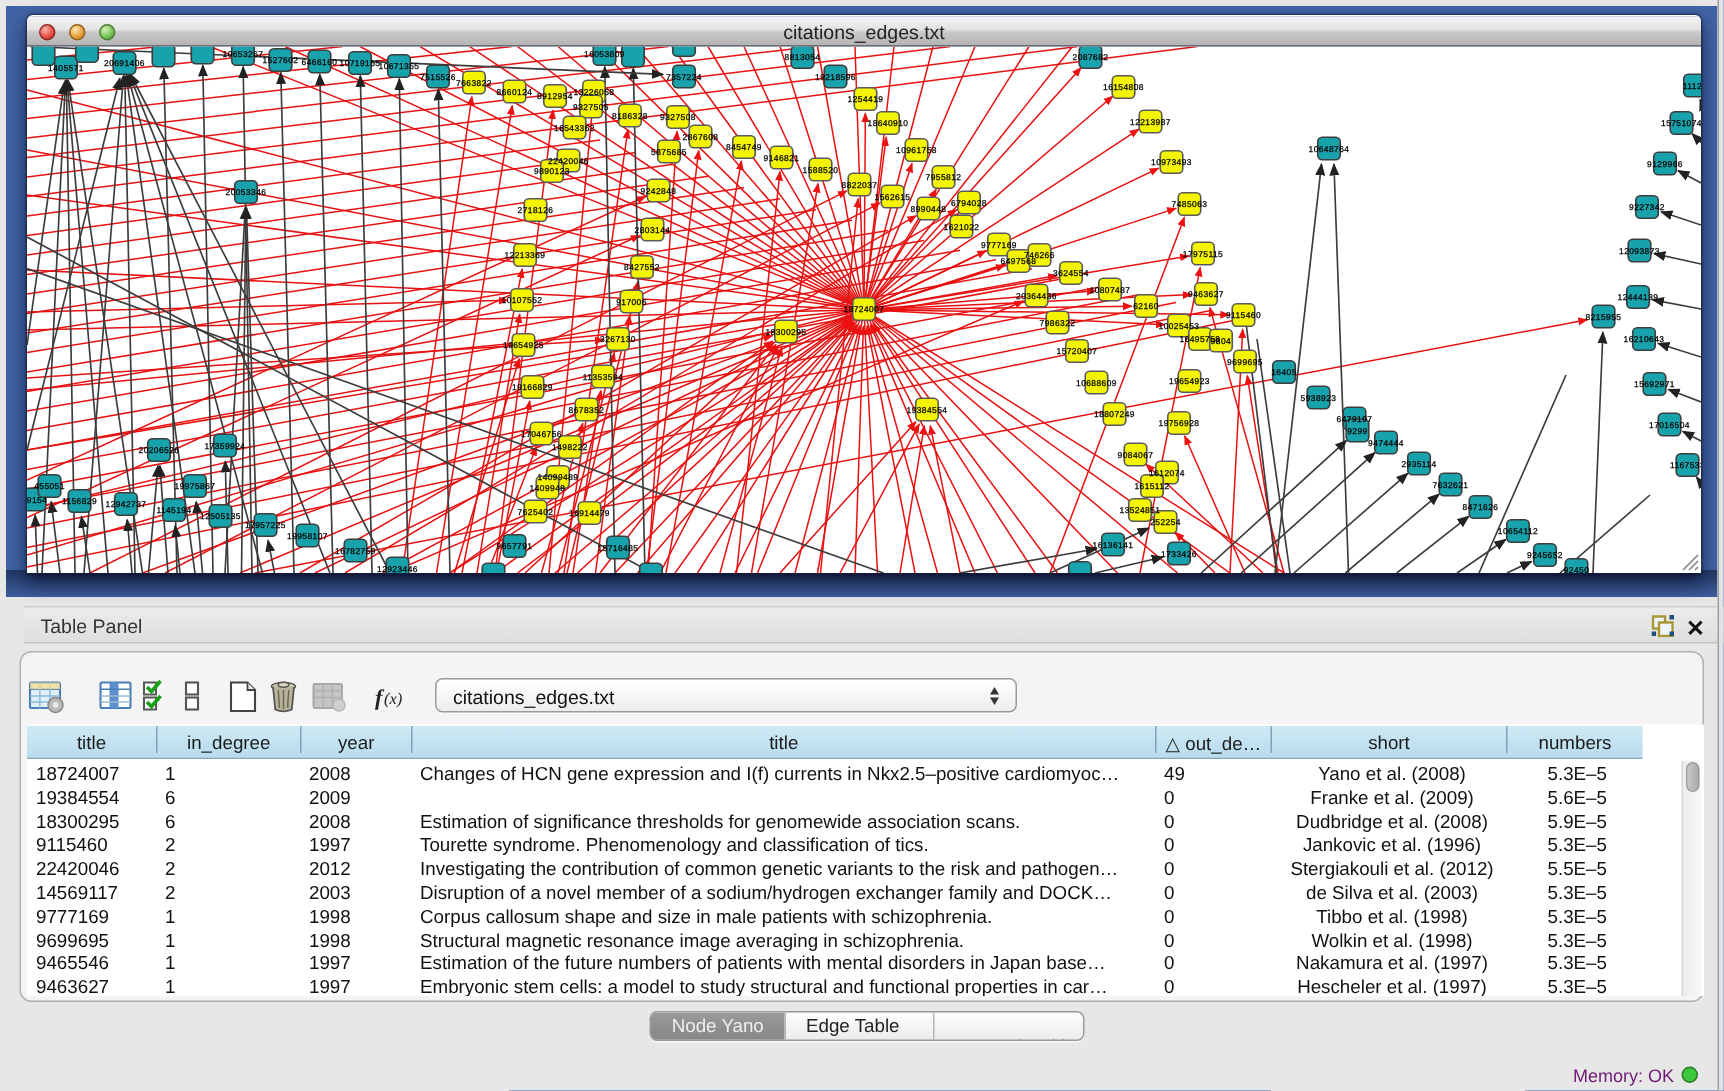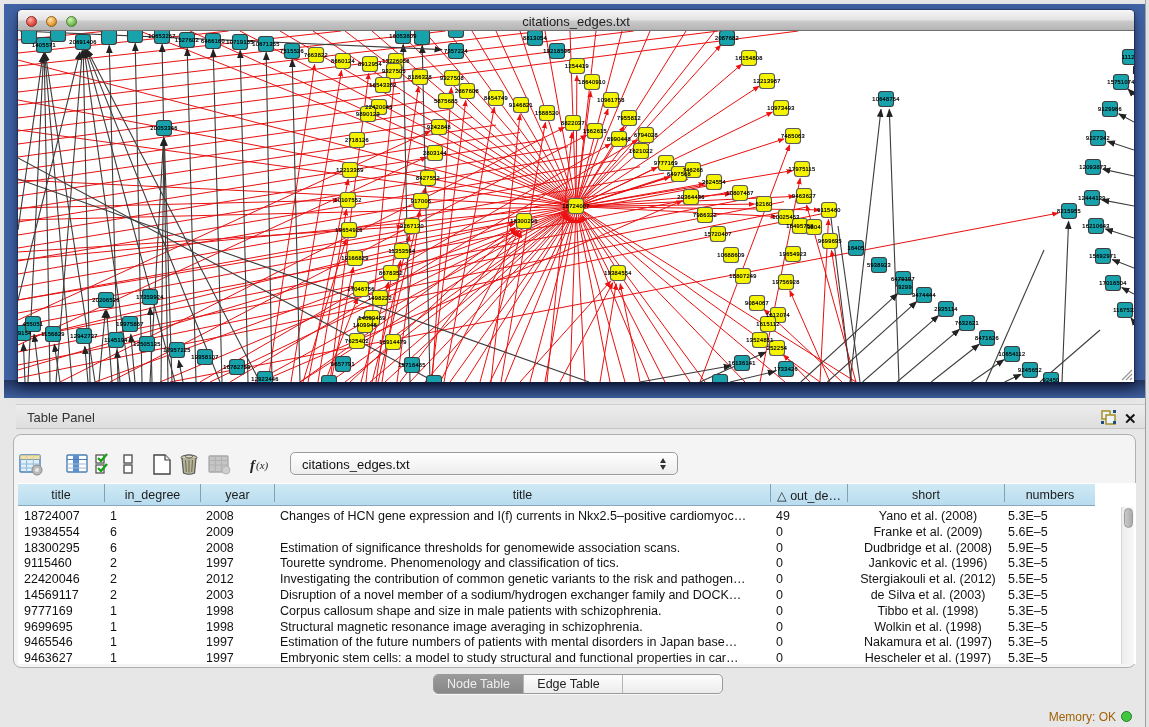--- a/index.html
+++ b/index.html
@@ -28,29 +28,29 @@
 #thead { position:absolute; left:0; top:1px; width:1077px; height:22px; background:linear-gradient(180deg,#cfe9f5,#b8dcee); border-bottom:1px solid #86a8bb; font-size:12.5px; color:#1c1c1c; }
 #thead span { position:absolute; top:0; padding-top:4px; text-align:center; border-left:1px solid #7fa2b5; height:18px; }
 .th0 { left:0; width:86px; border-left:none !important; }
 .th1 { left:86px; width:96px; } .th2 { left:182px; width:74px; } .th3 { left:256px; width:496px; }
 .th4 { left:752px; width:77px; } .th5 { left:829px; width:157px; } .th6 { left:986px; width:91px; }
 #tbody { position:absolute; left:0; top:26px; width:1118px; }
 .tr { position:relative; height:15.8px; font-size:12.5px; color:#111; white-space:nowrap; }
 .tr span { position:absolute; top:0; overflow:hidden; }
 .c0 { left:6px; width:80px; } .c1 { left:92px; width:90px; } .c2 { left:188px; width:68px; }
 .c3 { left:262px; width:488px; } .c4 { left:758px; width:70px; } .c5 { left:834px; width:152px; text-align:center; }
-.c6 { left:990px; width:87px; }
+.c6 { left:990px; width:87px;text-align:center; }
 #vsb { position:absolute; right:2px; top:24px; width:13px; height:157px; background:linear-gradient(90deg,#ececec,#f8f8f8); border-left:1px solid #d8d8d8; }
 #vsb .thumb { position:absolute; left:2px; top:1px; width:9px; height:20px; border-radius:5px; background:linear-gradient(90deg,#c9c9c9,#ababab); border:0.5px solid #9a9a9a; }
 #segs { position:absolute; left:433px; top:674px; width:290px; height:20px; border:1px solid #9a9a9a; border-radius:5px; background:linear-gradient(180deg,#fdfdfd,#ececec); font-size:12.5px; overflow:hidden; box-shadow:0 1px 0 rgba(255,255,255,0.7); }
 #segs span { position:absolute; top:2px; height:20px; text-align:center; color:#222; }
 #seg1 { left:0; width:89px; background:linear-gradient(180deg,#9a9a9a,#858585); color:#efefef !important; top:0 !important; padding-top:2px; }
 #seg2 { left:89px; width:90px; border-left:1px solid #b5b5b5; top:0 !important; padding-top:2px; }
 #seg3 { left:188px; width:111px; border-left:1px solid #b5b5b5; top:0 !important; padding-top:16px; }
-#status { position:absolute; right:33px; top:710px; font-size:12px; color:#a16207; }
+#status { position:absolute; right:33px; top:710px; font-size:12px; color:#701a75; }
 #memdot { position:absolute; left:1121px; top:711px; width:11px; height:11px; border-radius:50%; background:#3ec83e; border:1px solid #2a7a24; }
 #rstrip { position:absolute; right:0; top:0; width:4px; height:727px; background:#e2e2e2; border-left:1px solid #9f9f9f; }
 </style></head>
 <body>
 <div id="desk">
     <div class="shade"></div>
   </div>
 <div id="win">
   <div id="canvas">
       <svg width="1116" height="351" viewBox="18 31 1116 351" style="display:block">
@@ -732,19 +732,19 @@
           <span class="c5">Hescheler et al. (1997)</span>
           <span class="c6">5.3E–5</span>
         </div>
       </div>
     <div id="vsb">
         <div class="thumb"></div>
       </div>
   </div>
 </div>
 <div id="segs">
-    <span id="seg1">Node Table</span>
+    <span id="seg1">Node Yano</span>
     <span id="seg2">Edge Table</span>
     <span id="seg3">Network Table</span>
   </div>
 <div id="status">Memory: OK</div>
 <div id="memdot"></div>
 <div id="rstrip"></div>
 
 </body></html>

